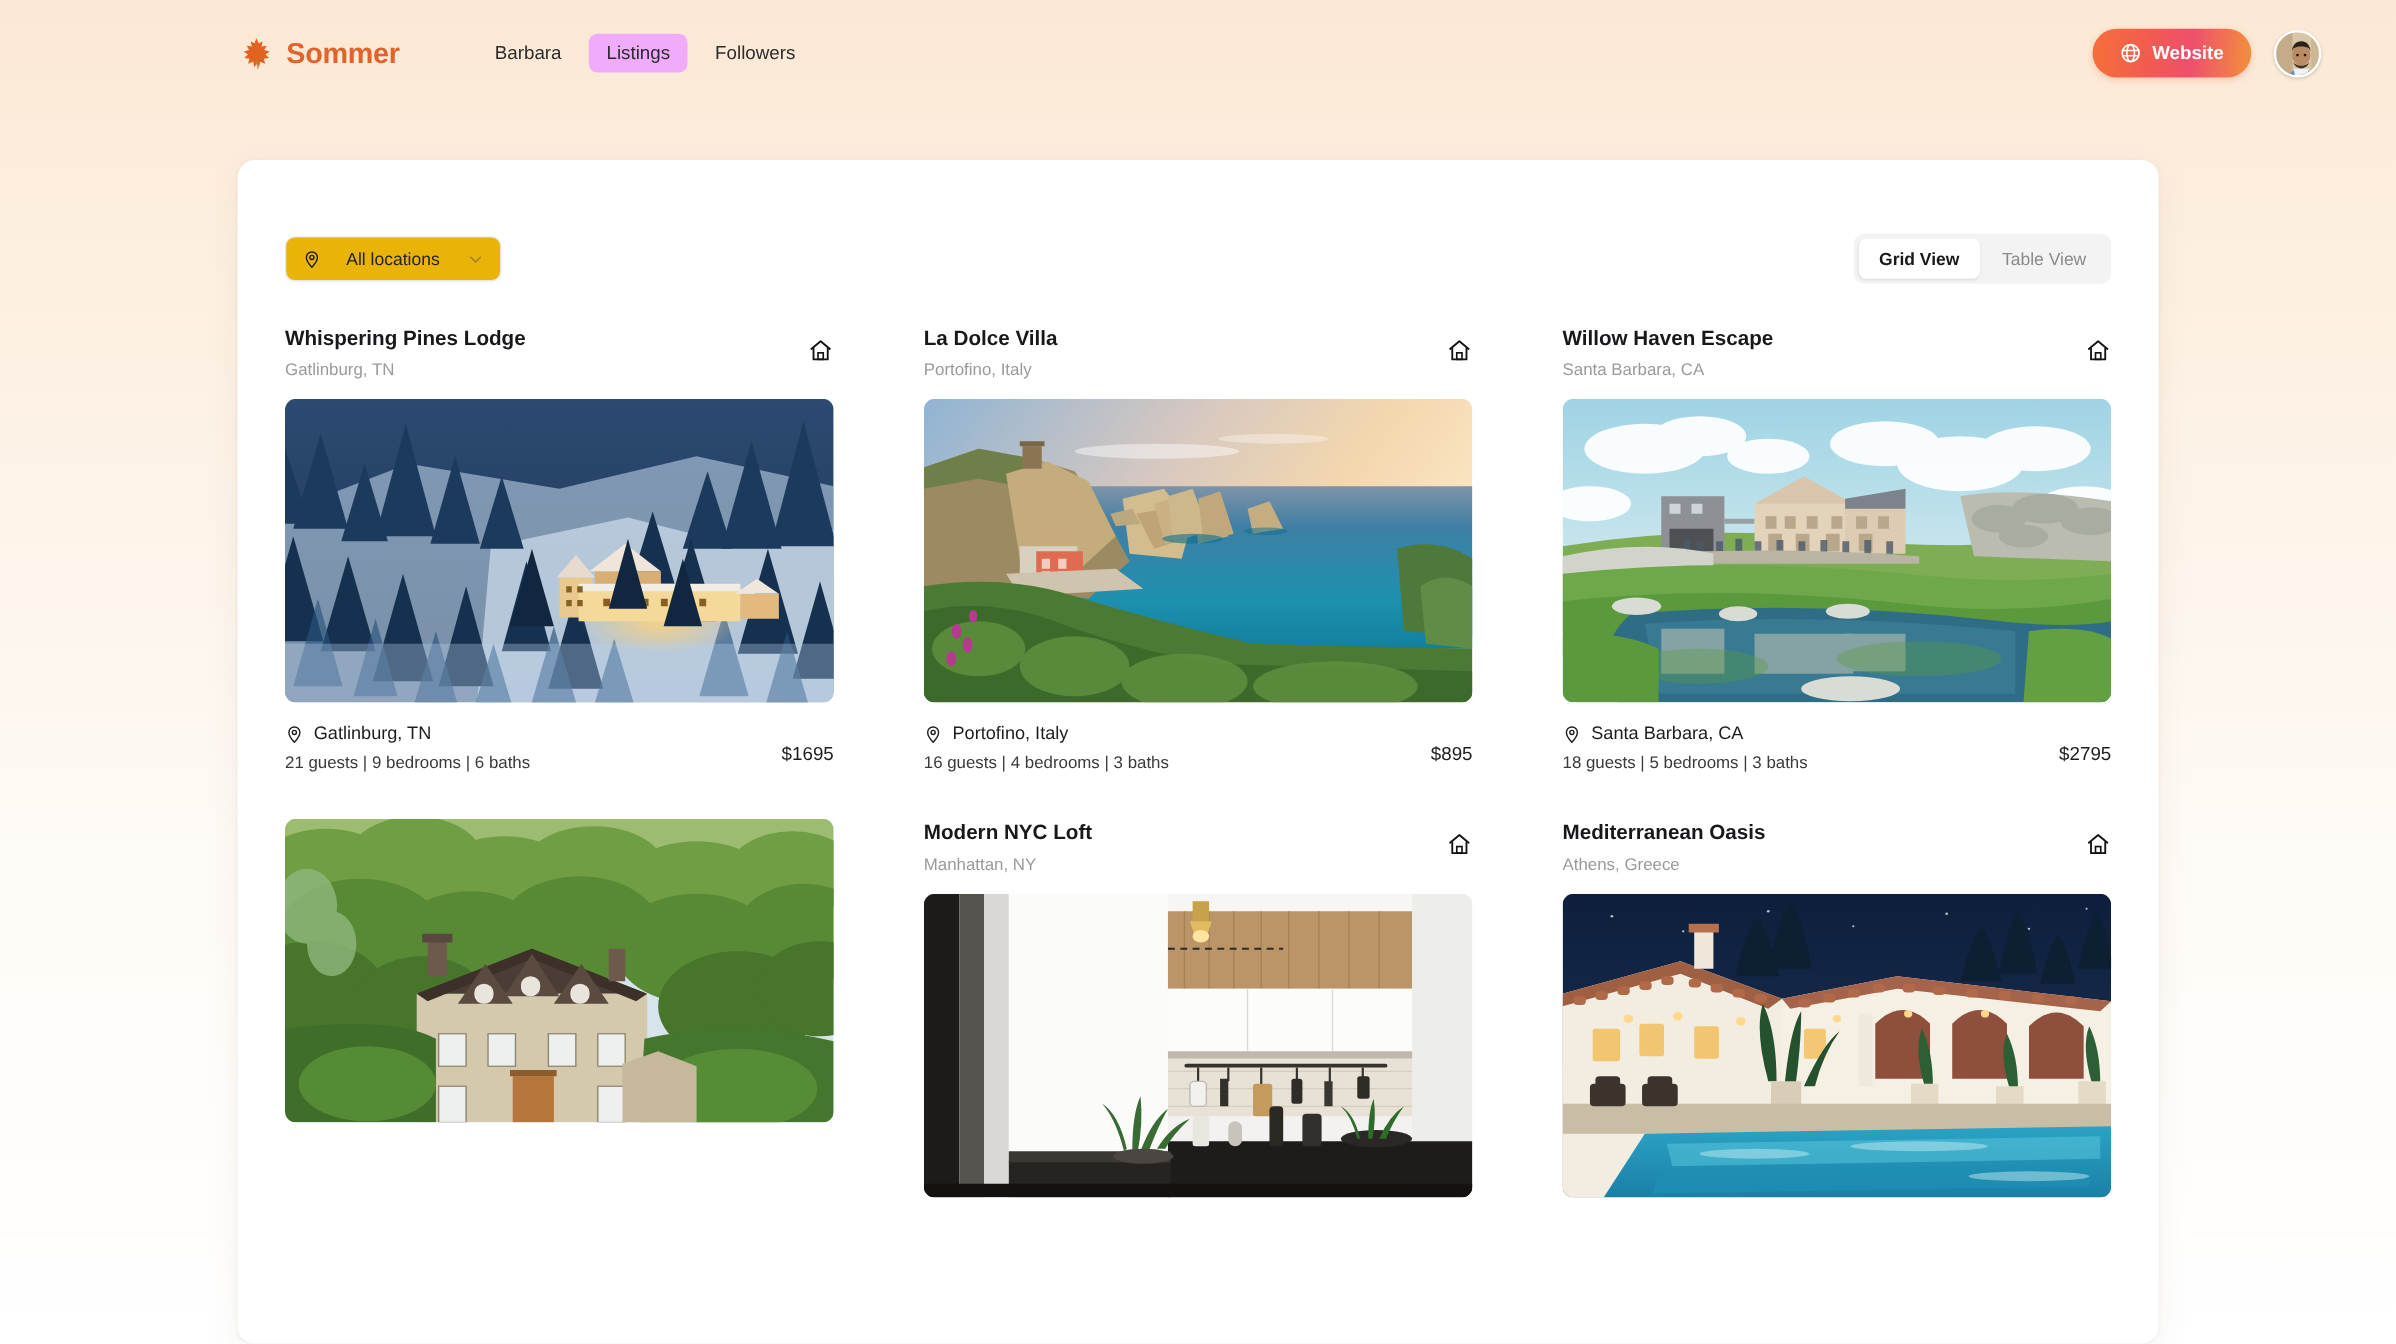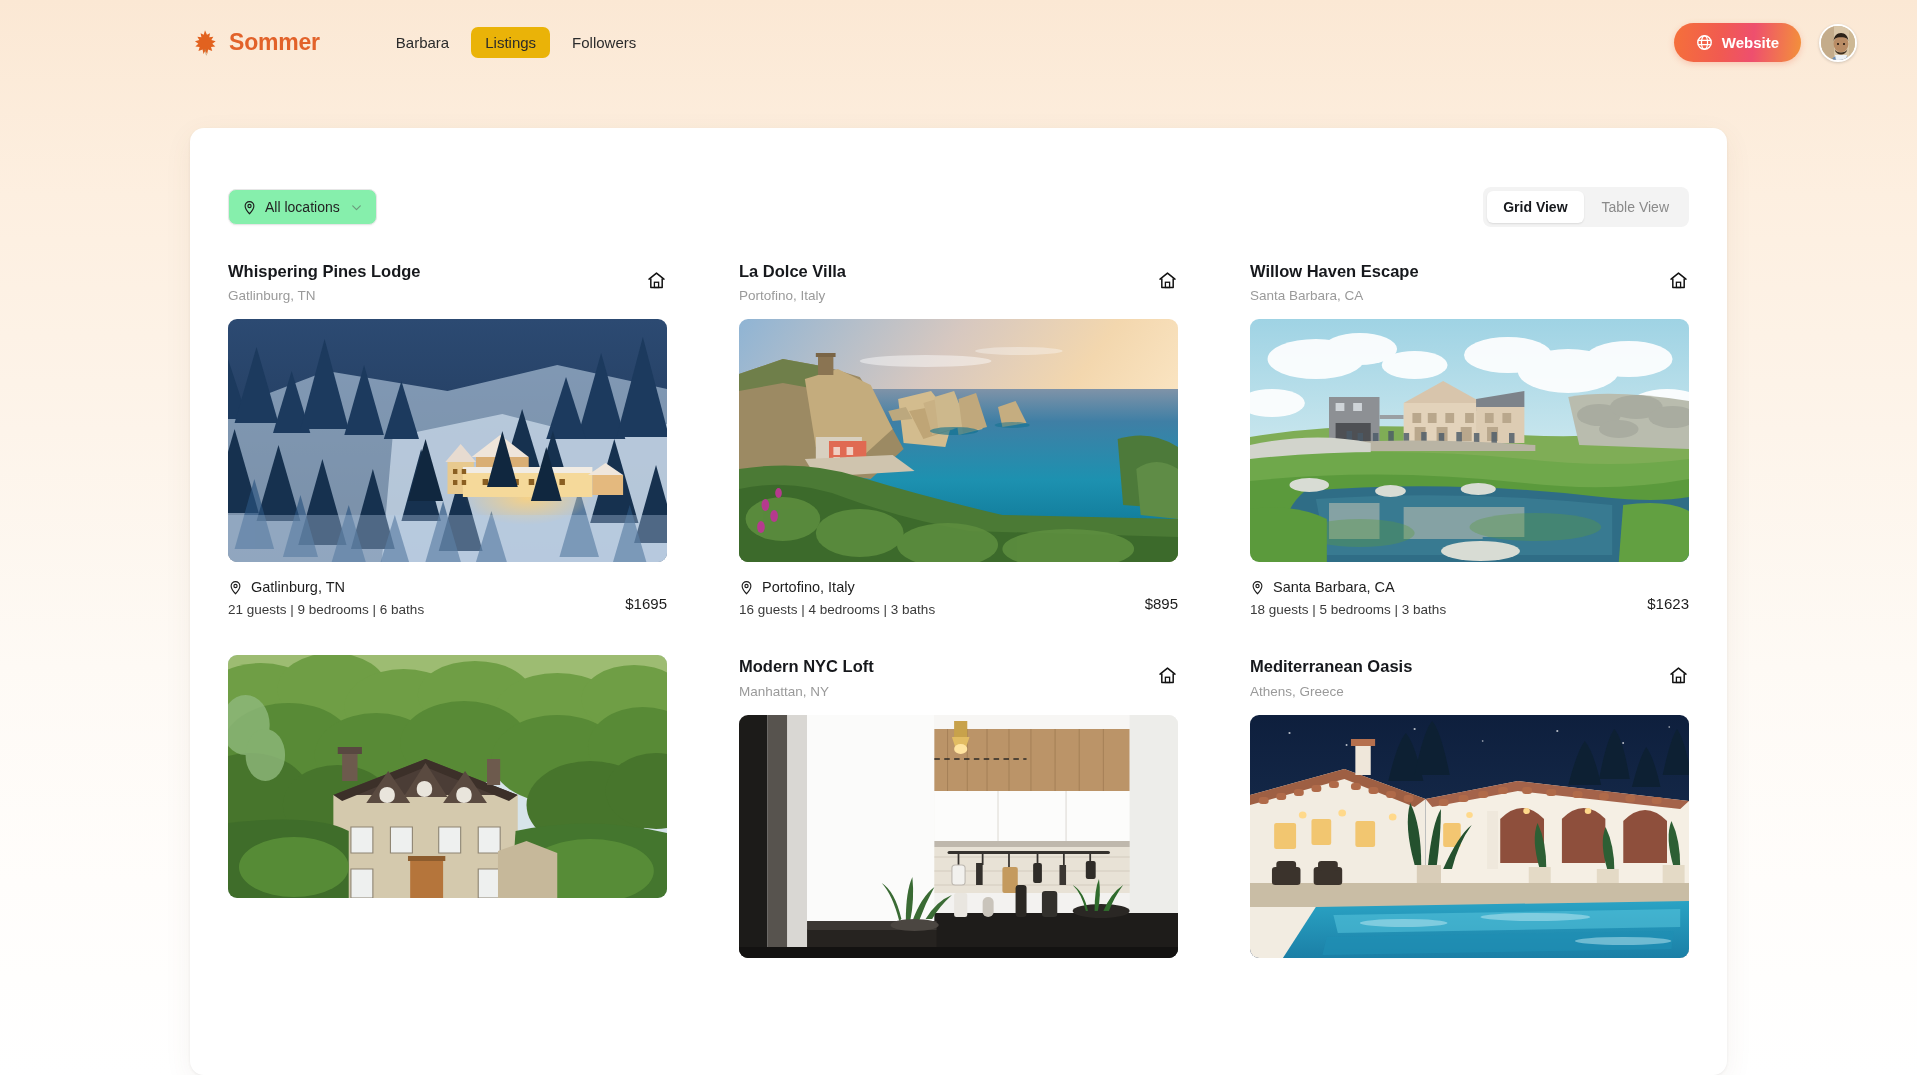--- a/index.html
+++ b/index.html
@@ -46,21 +46,21 @@
   }
   .navitem {
     font-size: 15px;
     color: #2b2b2b;
     padding: 7px 14px;
     border-radius: 7px;
     cursor: pointer;
     white-space: nowrap;
   }
   .navitem.active {
-    background: #eab308;
+    background: #f0abfc;
     font-weight: 400;
   }
 
   .topright {
     margin-left: auto;
     display: flex;
     align-items: center;
     gap: 18px;
   }
 
@@ -131,23 +131,23 @@
 
   .toolbar {
     display: flex;
     align-items: center;
     justify-content: space-between;
     margin-top: 27px;
   }
   .loc-filter {
     display: flex;
     align-items: center;
-    gap: 8px;
+    gap: 20px;
     border: 1px solid #e6e6e6;
-    background: #86efac;
+    background: #eab308;
     border-radius: 8px;
     padding: 9px 13px;
     font-size: 14px;
     color: #232323;
     cursor: pointer;
     box-shadow: 0 1px 2px rgba(0,0,0,0.04);
   }
   .pin-icon { width: 15px; height: 15px; display: block; }
   .chev-icon { width: 13px; height: 13px; display: block; opacity: .55; margin-left: 2px; }
 
@@ -608,21 +608,21 @@
         <div class="foot-left">
           <div class="foot-loc">
             <svg class="pin-icon" viewBox="0 0 24 24">
               <path d="M12 2.5c-4 0-7 3-7 7 0 5 7 12.5 7 12.5s7-7.5 7-12.5c0-4-3-7-7-7z" fill="none" stroke="#1d1d1d" stroke-width="1.8"></path>
               <circle cx="12" cy="9.5" r="2.6" fill="none" stroke="#1d1d1d" stroke-width="1.8"></circle>
             </svg>
             <span>Santa Barbara, CA</span>
           </div>
           <div class="foot-meta">18 guests | 5 bedrooms | 3 baths</div>
         </div>
-        <div class="foot-price">$1623</div>
+        <div class="foot-price">$2795</div>
       </div>
     </div>
 
     <div class="card">
       <div class="photo">
         <svg viewBox="0 0 400 243" preserveAspectRatio="none">
           <rect width="400" height="243" fill="#d7e4ea"></rect>
           <path d="M0 0 L400 0 L400 60 Q300 40 200 56 Q100 70 0 48 Z" fill="#9dbc72"></path>
           <g fill="#6f9e45">
             <ellipse cx="30" cy="50" rx="56" ry="42"></ellipse>

